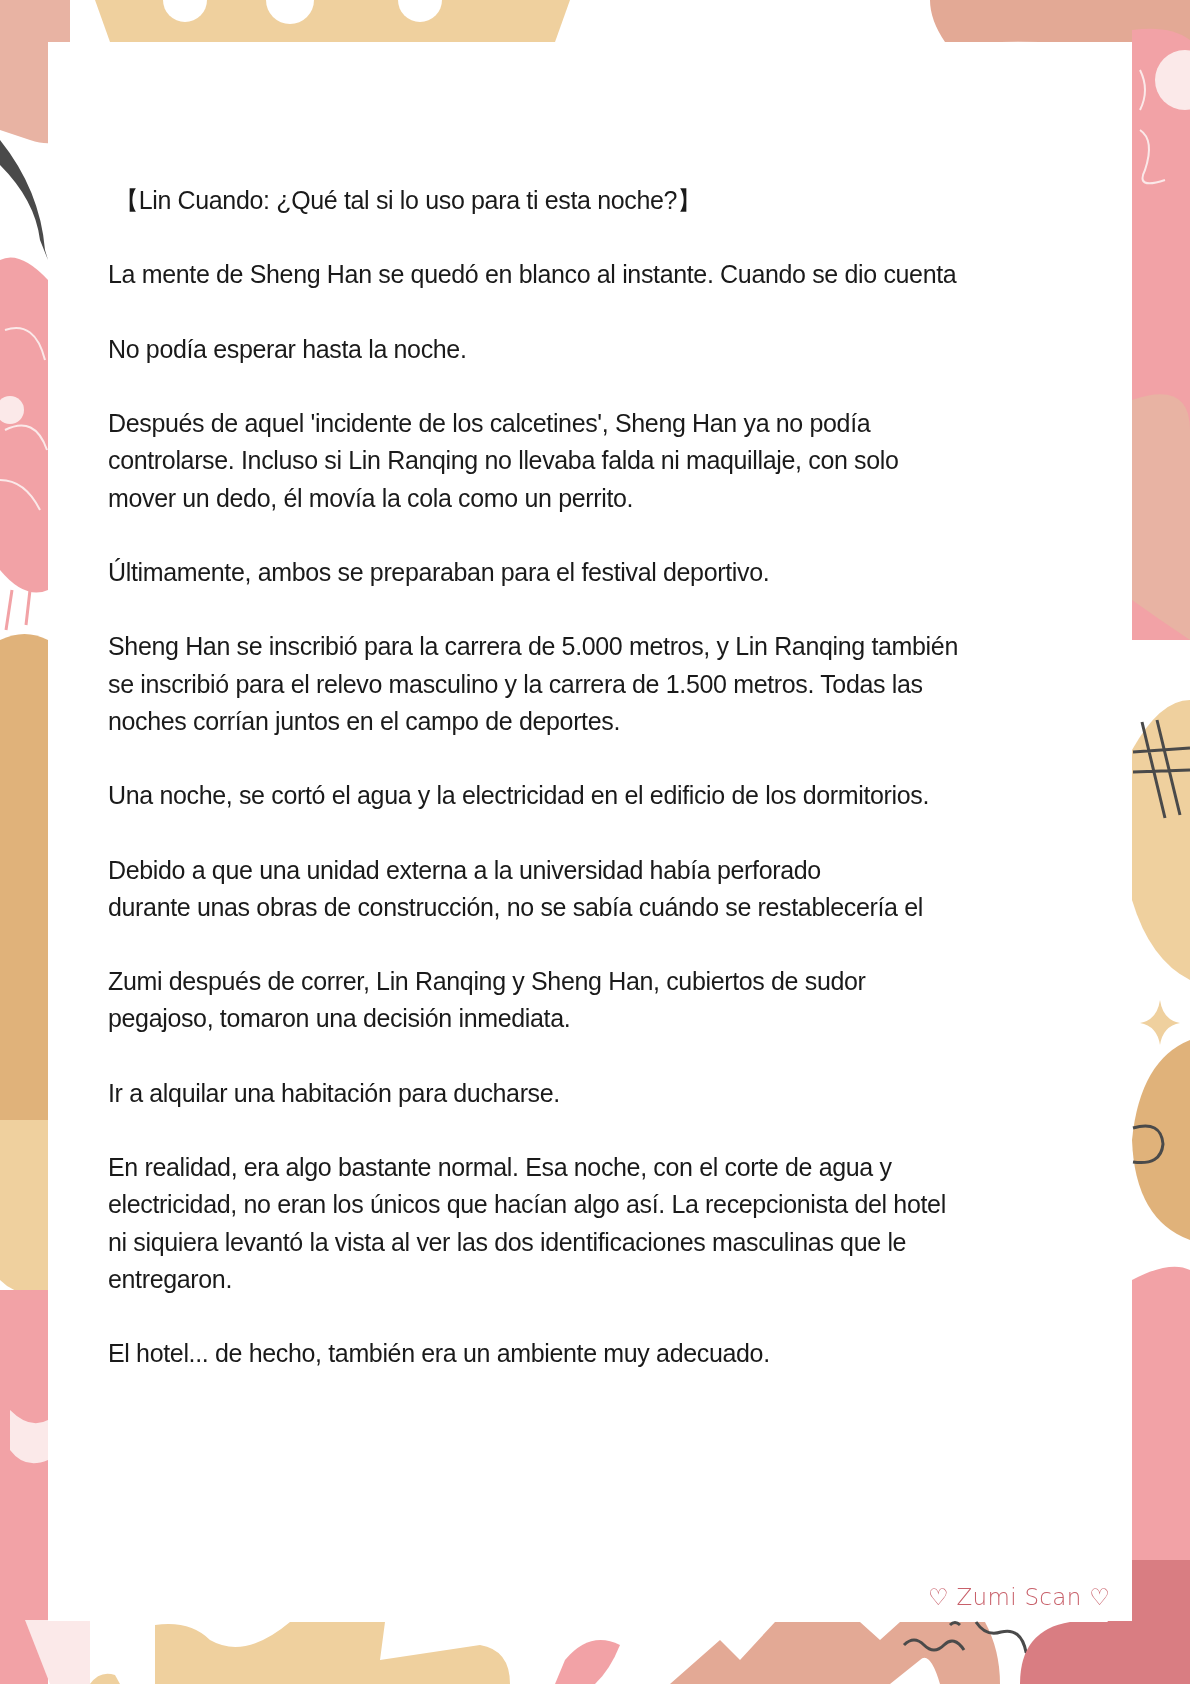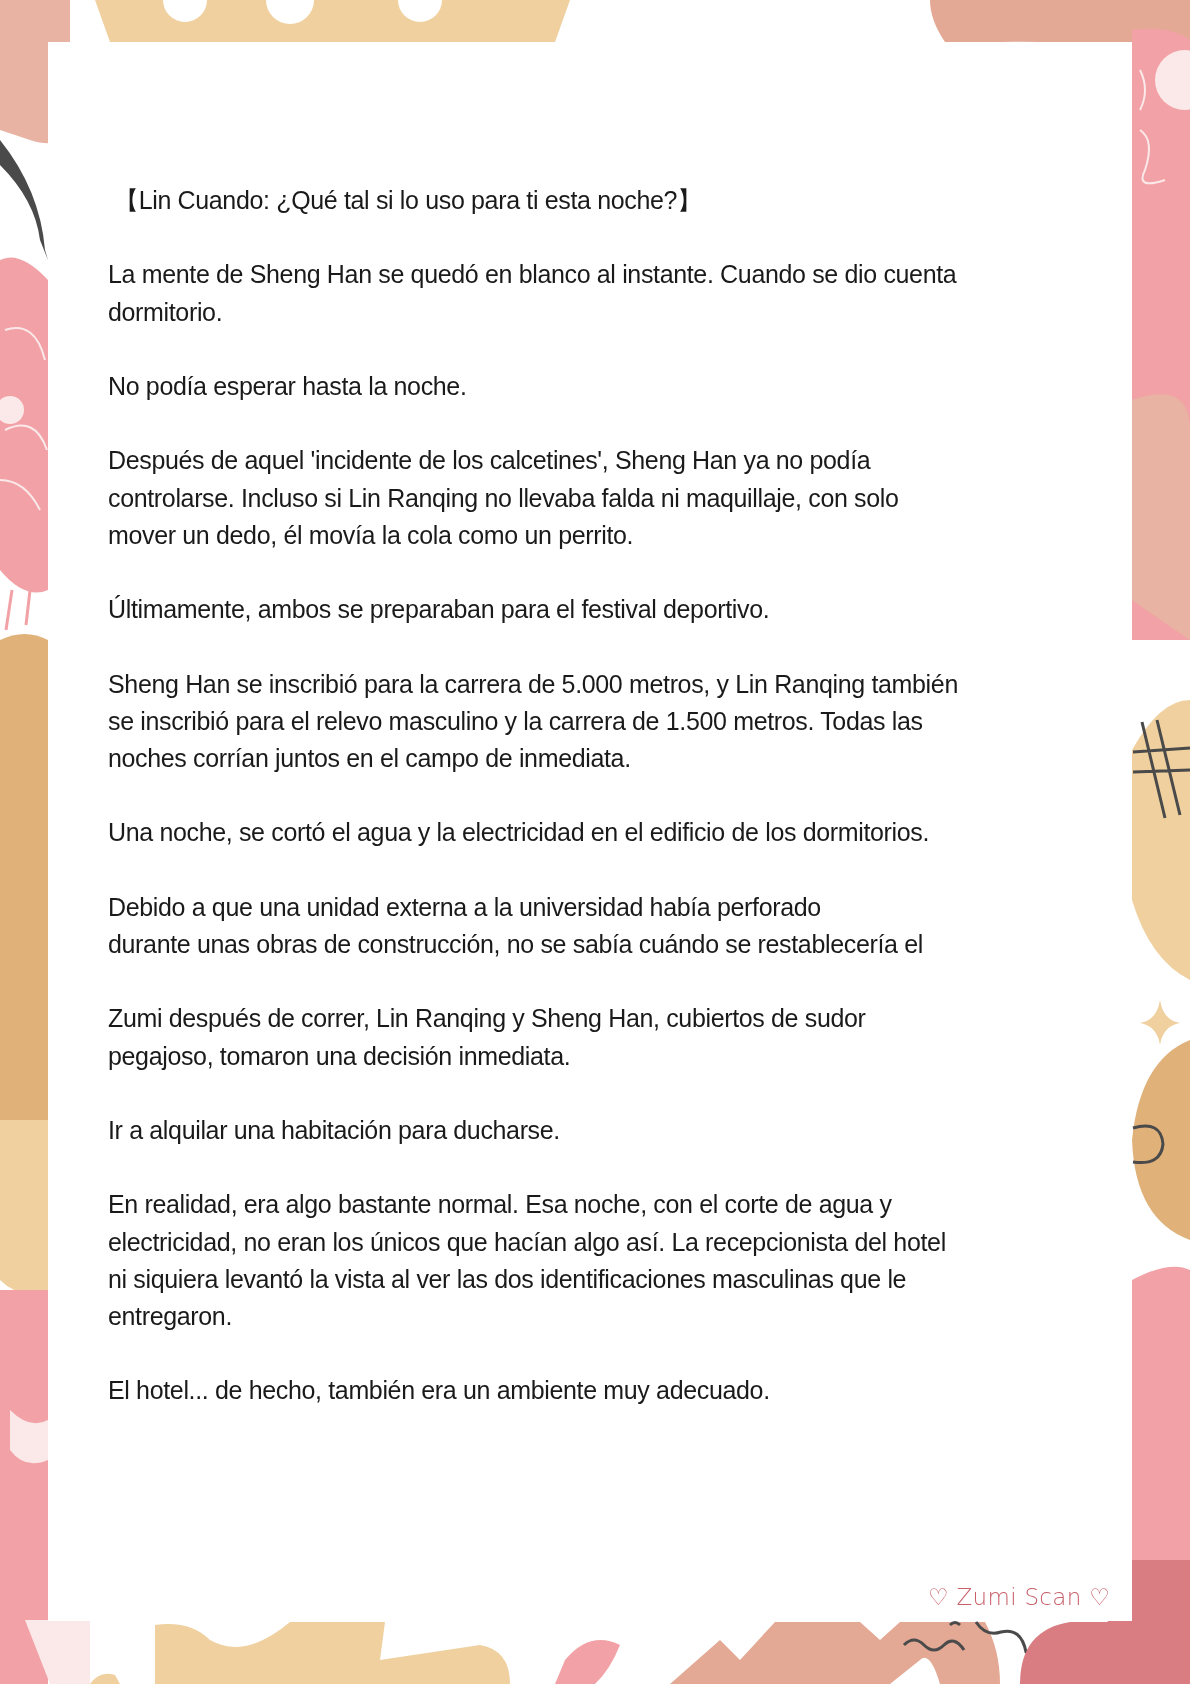--- a/index.html
+++ b/index.html
@@ -81,37 +81,36 @@
 </svg>
 
 <div class="page"></div>
 
 <div class="text" id="text">
   <p class="para first">
     <span class="line">【Lin Cuando: ¿Qué tal si lo uso para ti esta noche?】</span>
   </p>
   <p class="para">
     <span class="line">La mente de Sheng Han se quedó en blanco al instante. Cuando se dio cuenta</span>
-    <span class="line">dormitorio.</span>
   </p>
   <p class="para">
     <span class="line">No podía esperar hasta la noche.</span>
   </p>
   <p class="para">
     <span class="line">Después de aquel 'incidente de los calcetines', Sheng Han ya no podía</span>
     <span class="line">controlarse. Incluso si Lin Ranqing no llevaba falda ni maquillaje, con solo</span>
     <span class="line">mover un dedo, él movía la cola como un perrito.</span>
   </p>
   <p class="para">
     <span class="line">Últimamente, ambos se preparaban para el festival deportivo.</span>
   </p>
   <p class="para">
     <span class="line">Sheng Han se inscribió para la carrera de 5.000 metros, y Lin Ranqing también</span>
     <span class="line">se inscribió para el relevo masculino y la carrera de 1.500 metros. Todas las</span>
-    <span class="line">noches corrían juntos en el campo de inmediata.</span>
+    <span class="line">noches corrían juntos en el campo de deportes.</span>
   </p>
   <p class="para">
     <span class="line">Una noche, se cortó el agua y la electricidad en el edificio de los dormitorios.</span>
   </p>
   <p class="para">
     <span class="line">Debido a que una unidad externa a la universidad había perforado</span>
     <span class="line">durante unas obras de construcción, no se sabía cuándo se restablecería el</span>
   </p>
   <p class="para">
     <span class="line">Zumi después de correr, Lin Ranqing y Sheng Han, cubiertos de sudor</span>

